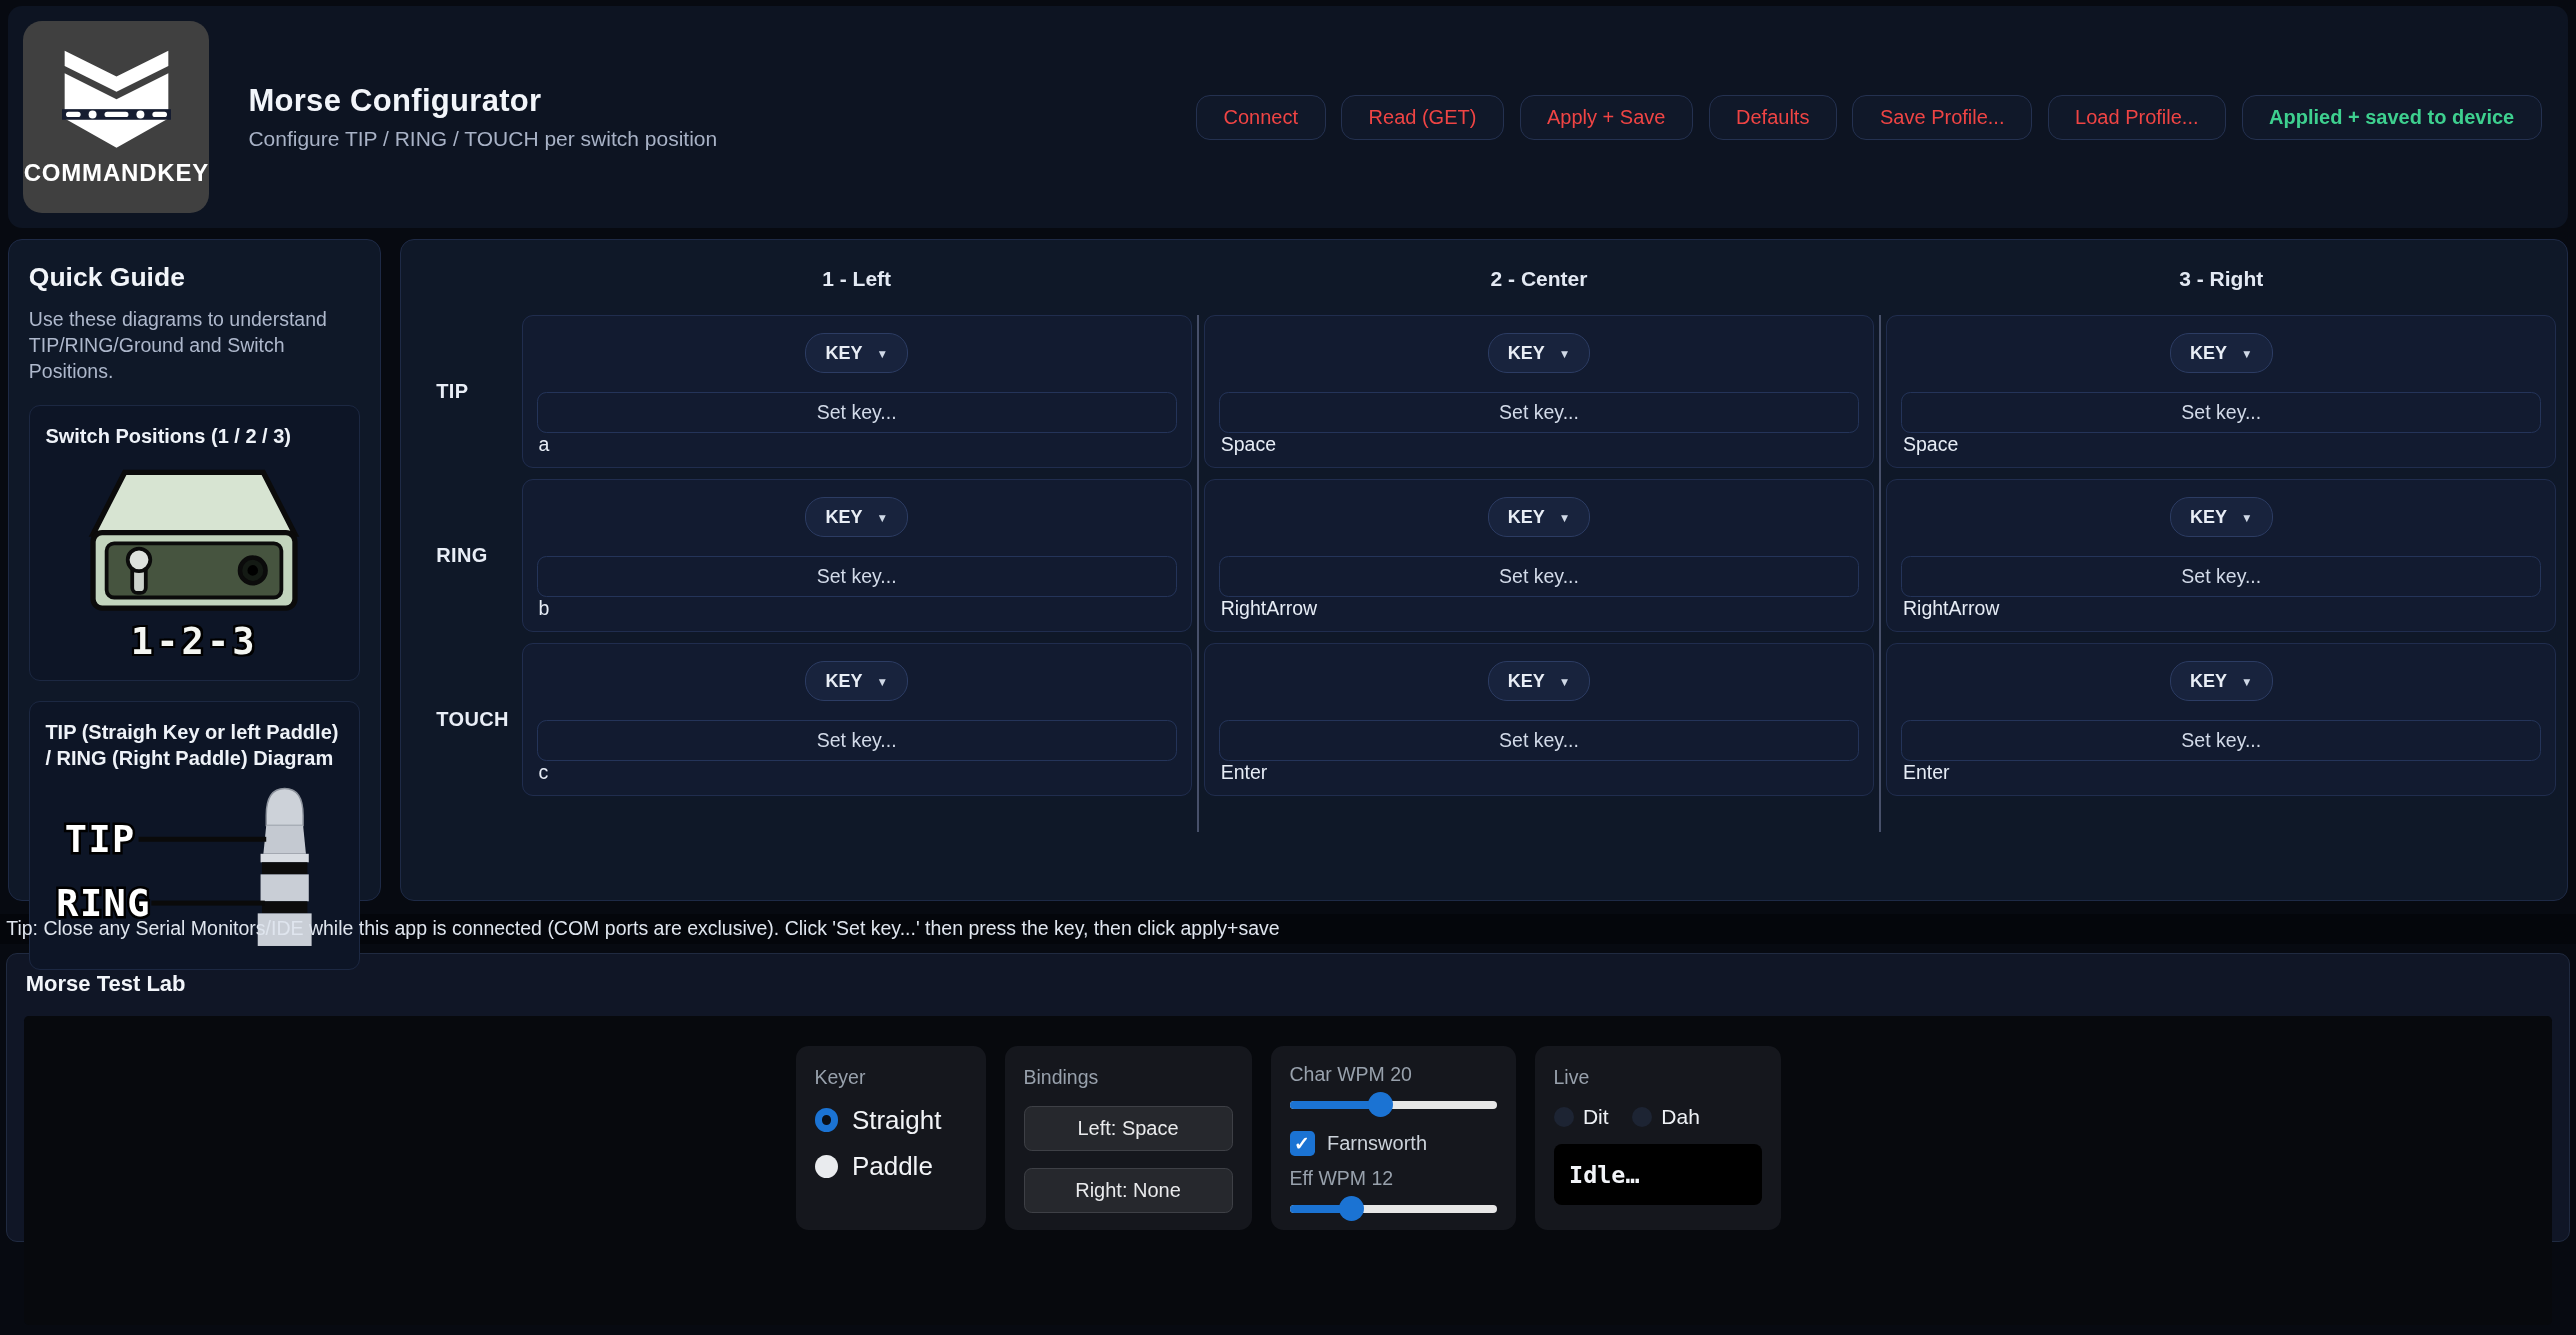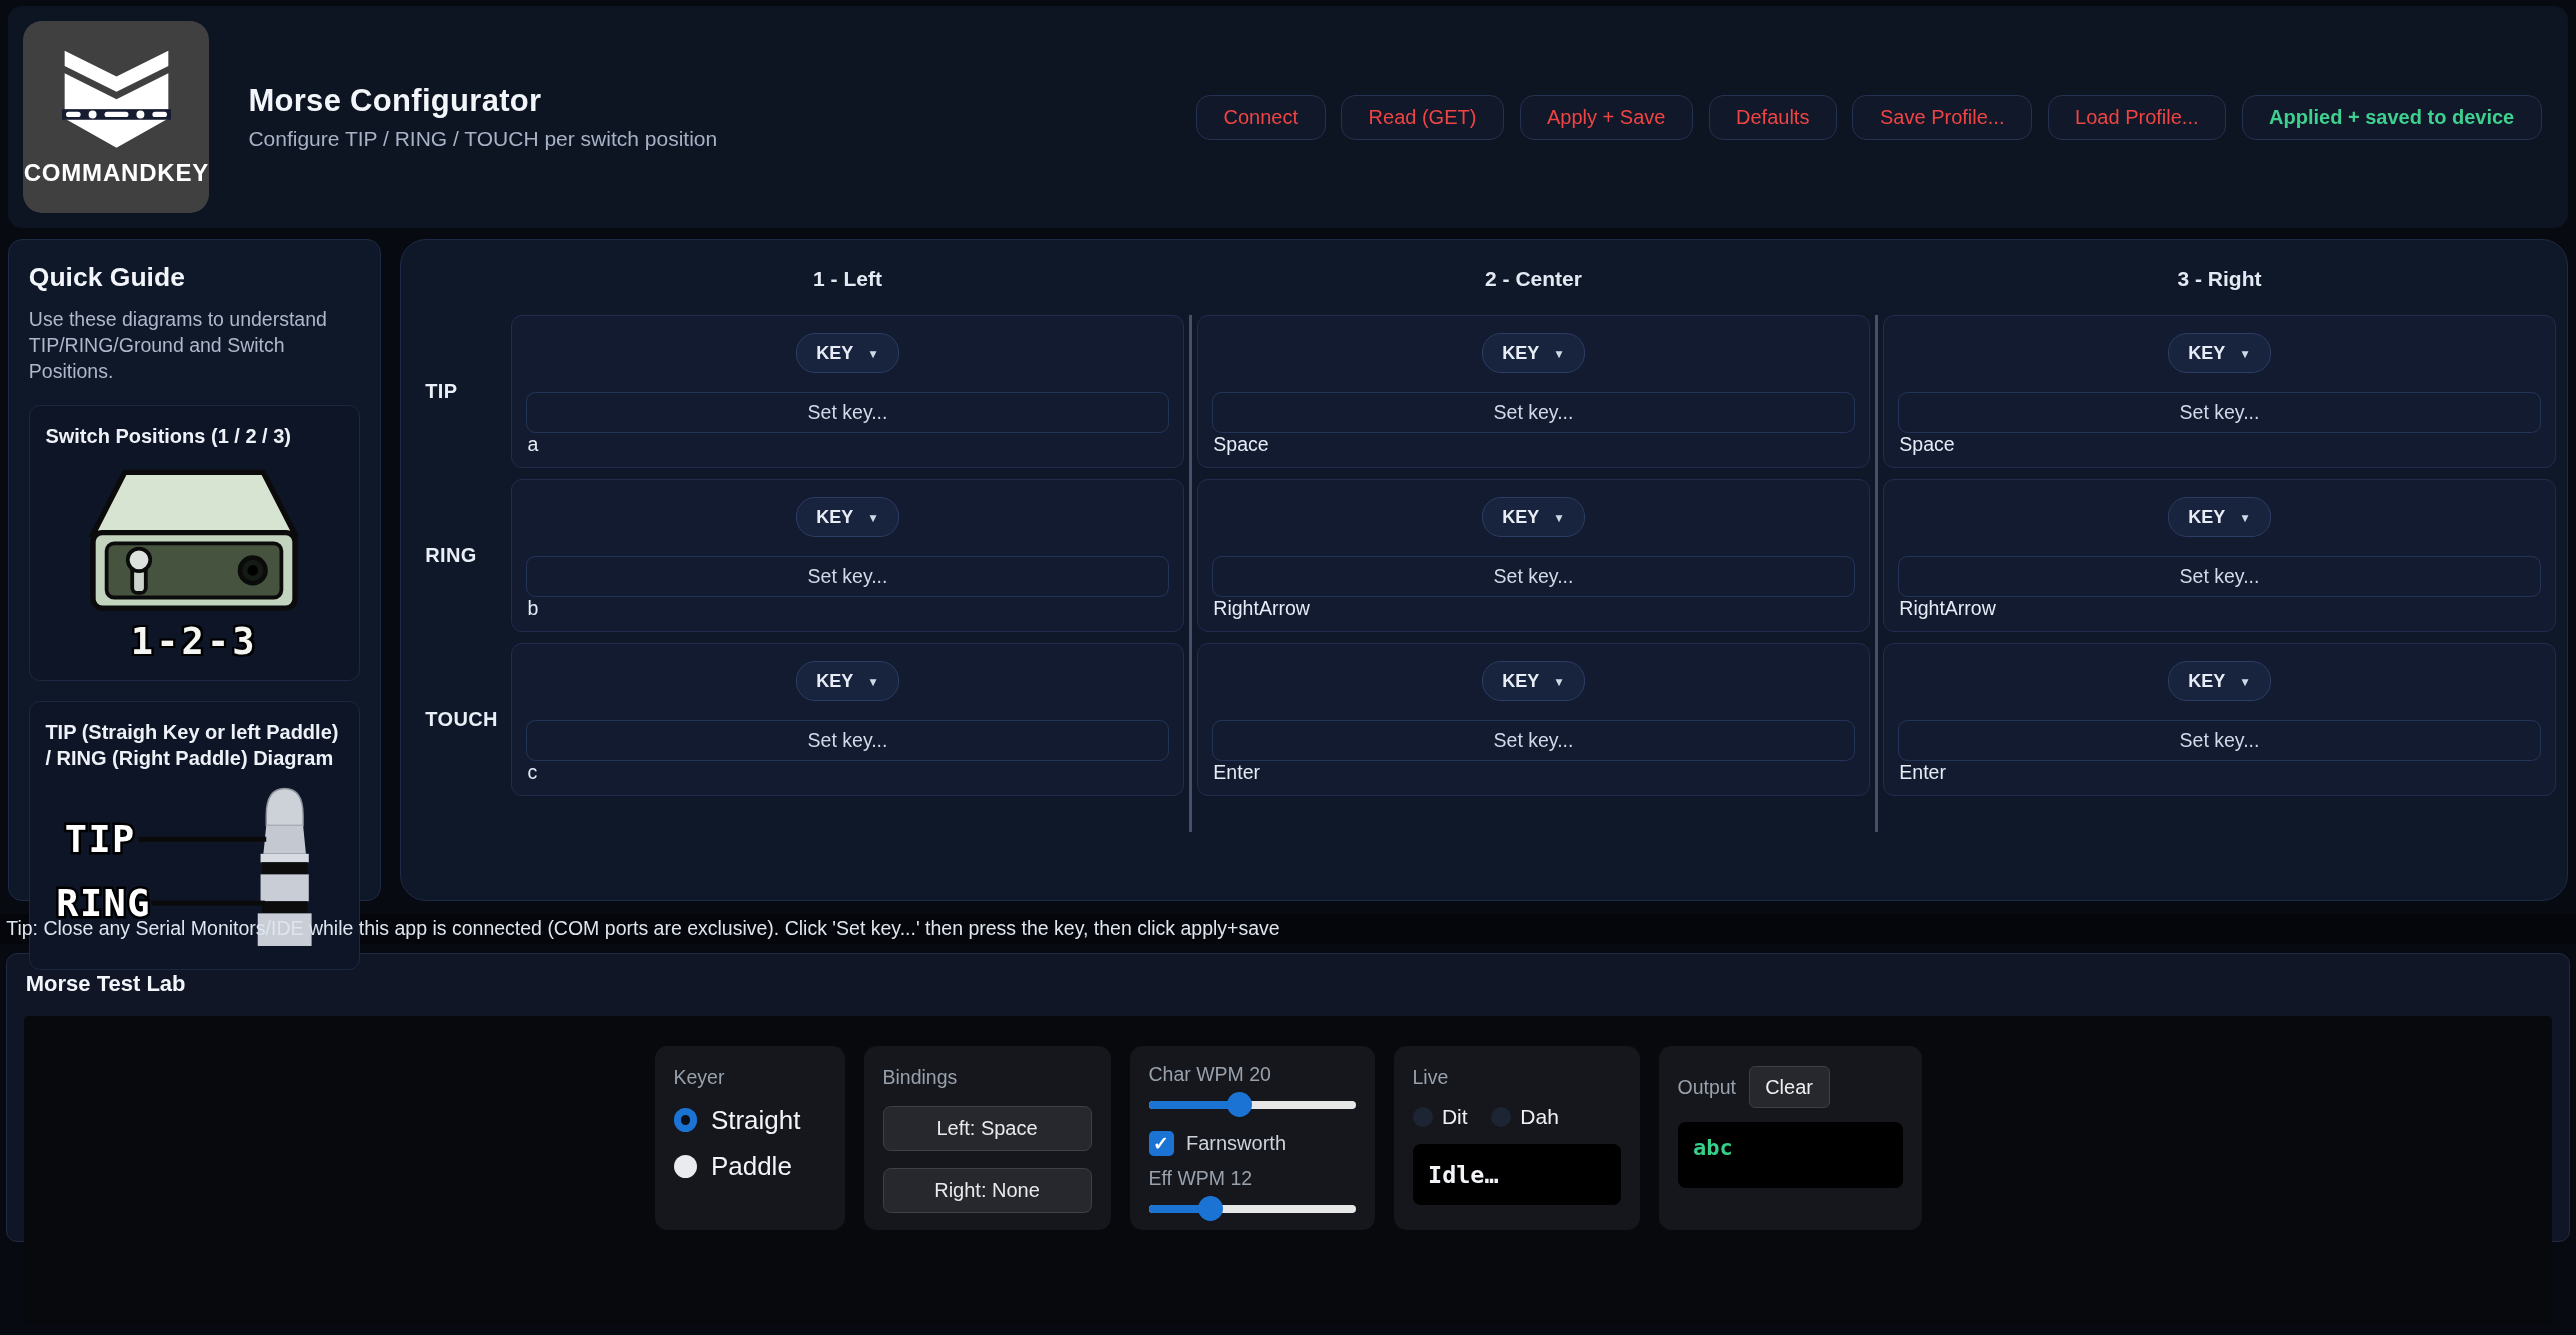--- a/index.html
+++ b/index.html
@@ -82,21 +82,21 @@
     text-align:center;
     font-family:"DejaVu Sans Mono", monospace;
     font-weight:bold; font-size:37px; letter-spacing:3.1px;
     color:#f4f6f2;
     text-shadow:2.3px 2.3px 0 #000, -2.3px 2.3px 0 #000, 2.3px -2.3px 0 #000, -2.3px -2.3px 0 #000;
     margin-top:4.7px;
   }
   .plug-art { display:flex; justify-content:center; margin-top:7.8px; }
 
   
-  .grid-card { flex:1; padding:14px 11px 0 1px;border-radius:26px; }
+  .grid-card { flex:1; padding:14px 11px 0 12px; }
   .bind-grid {
     display:grid;
     grid-template-columns:109px 1fr 12.5px 1fr 12.5px 1fr;
     grid-template-rows:50px 153px 153px 153px;
     row-gap:11px;
     width:100%;
   }
   .col-head {
     align-self:center; justify-self:center;
     font-size:21px; font-weight:600; color:#e3e9f3;
@@ -494,23 +494,16 @@
       <div class="lab-label">Live</div>
       <div class="led-row">
         <span class="led"></span>
         <span class="led-label">Dit</span>
         <span class="led"></span>
         <span class="led-label">Dah</span>
       </div>
       <div class="live-display">Idle…</div>
     </div>
 
-    <div class="lab-card card-output">
-      <div class="output-head">
-        <span class="lab-label">Output</span>
-        <button class="clear-btn">Clear</button>
-      </div>
-      <div class="output-display">abc</div>
-    </div>
 
   </div>
 </section>
 
 
 </body></html>

